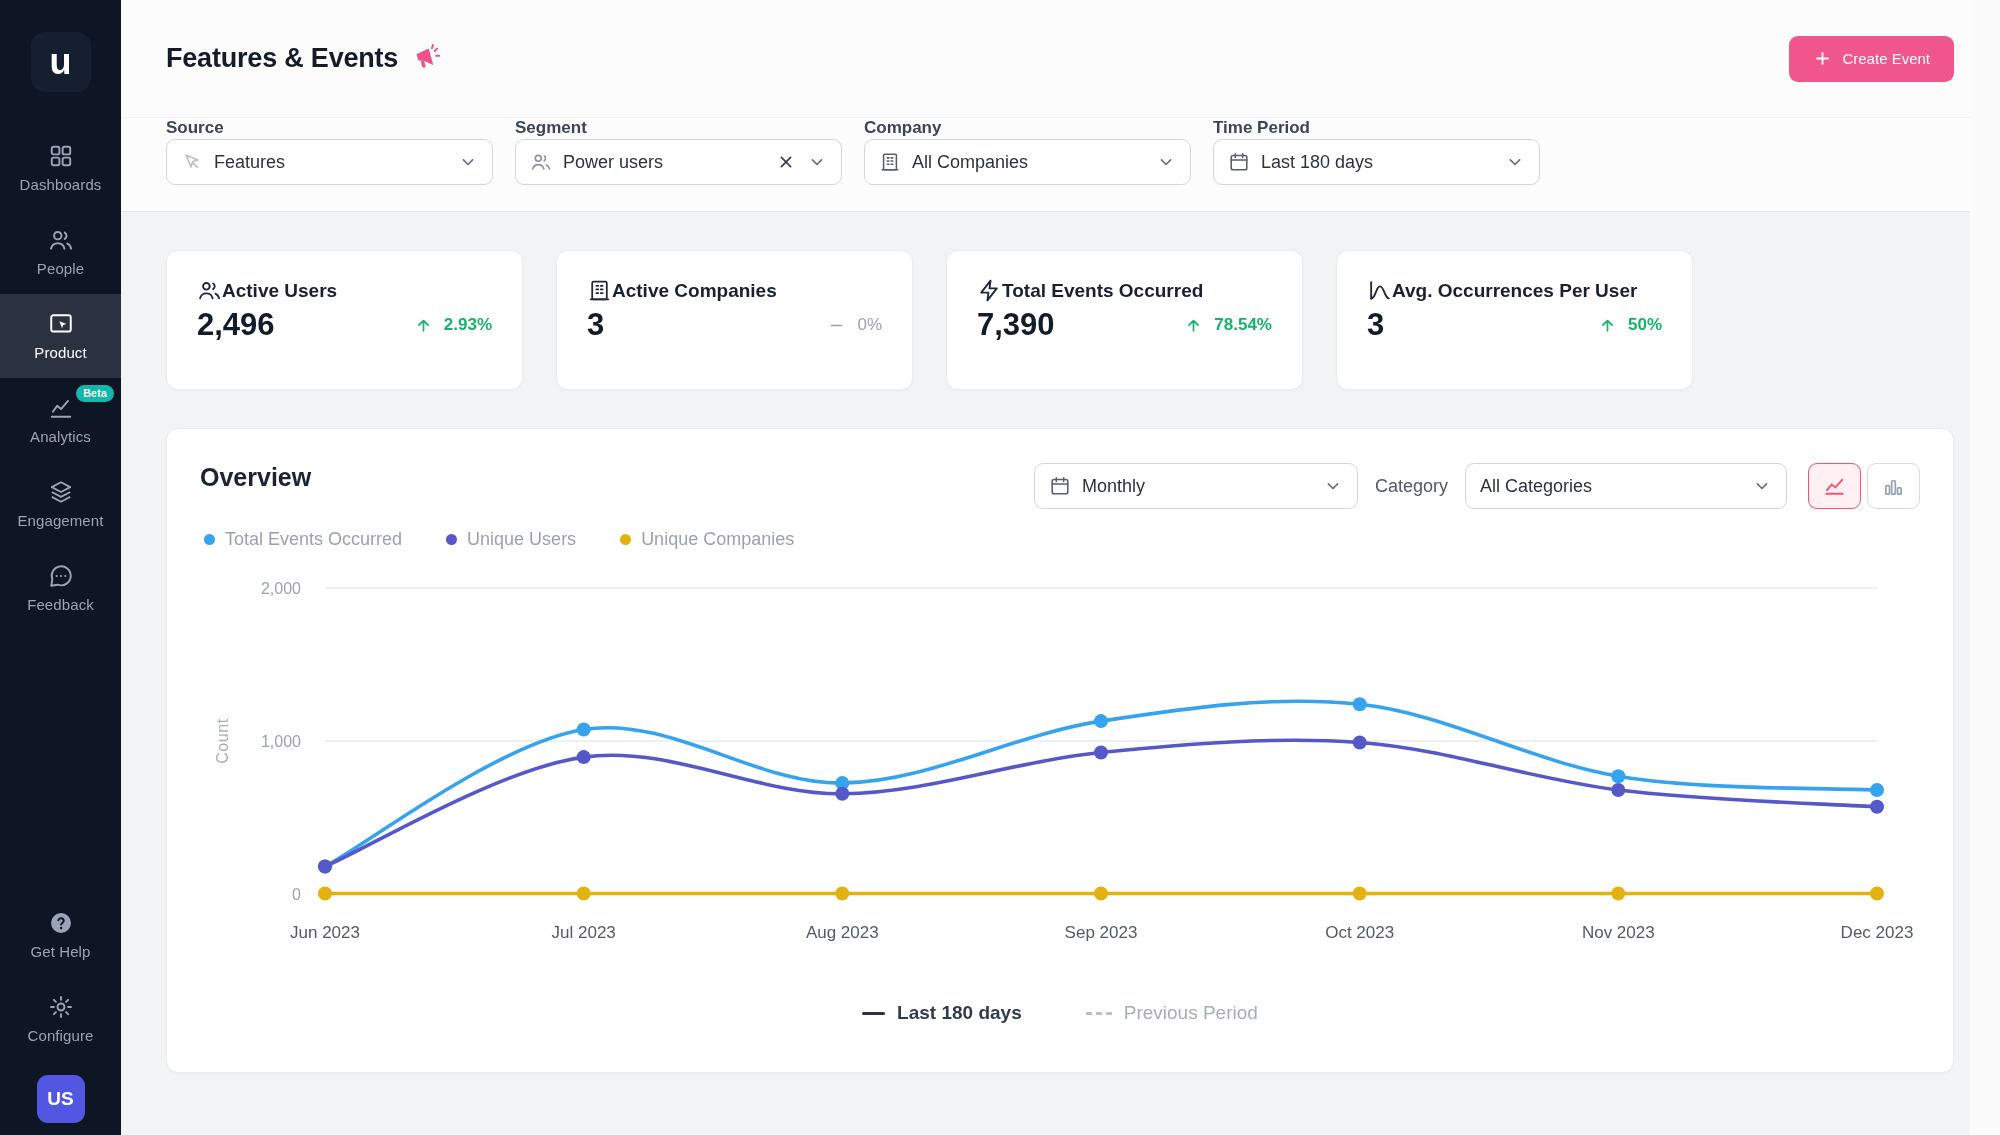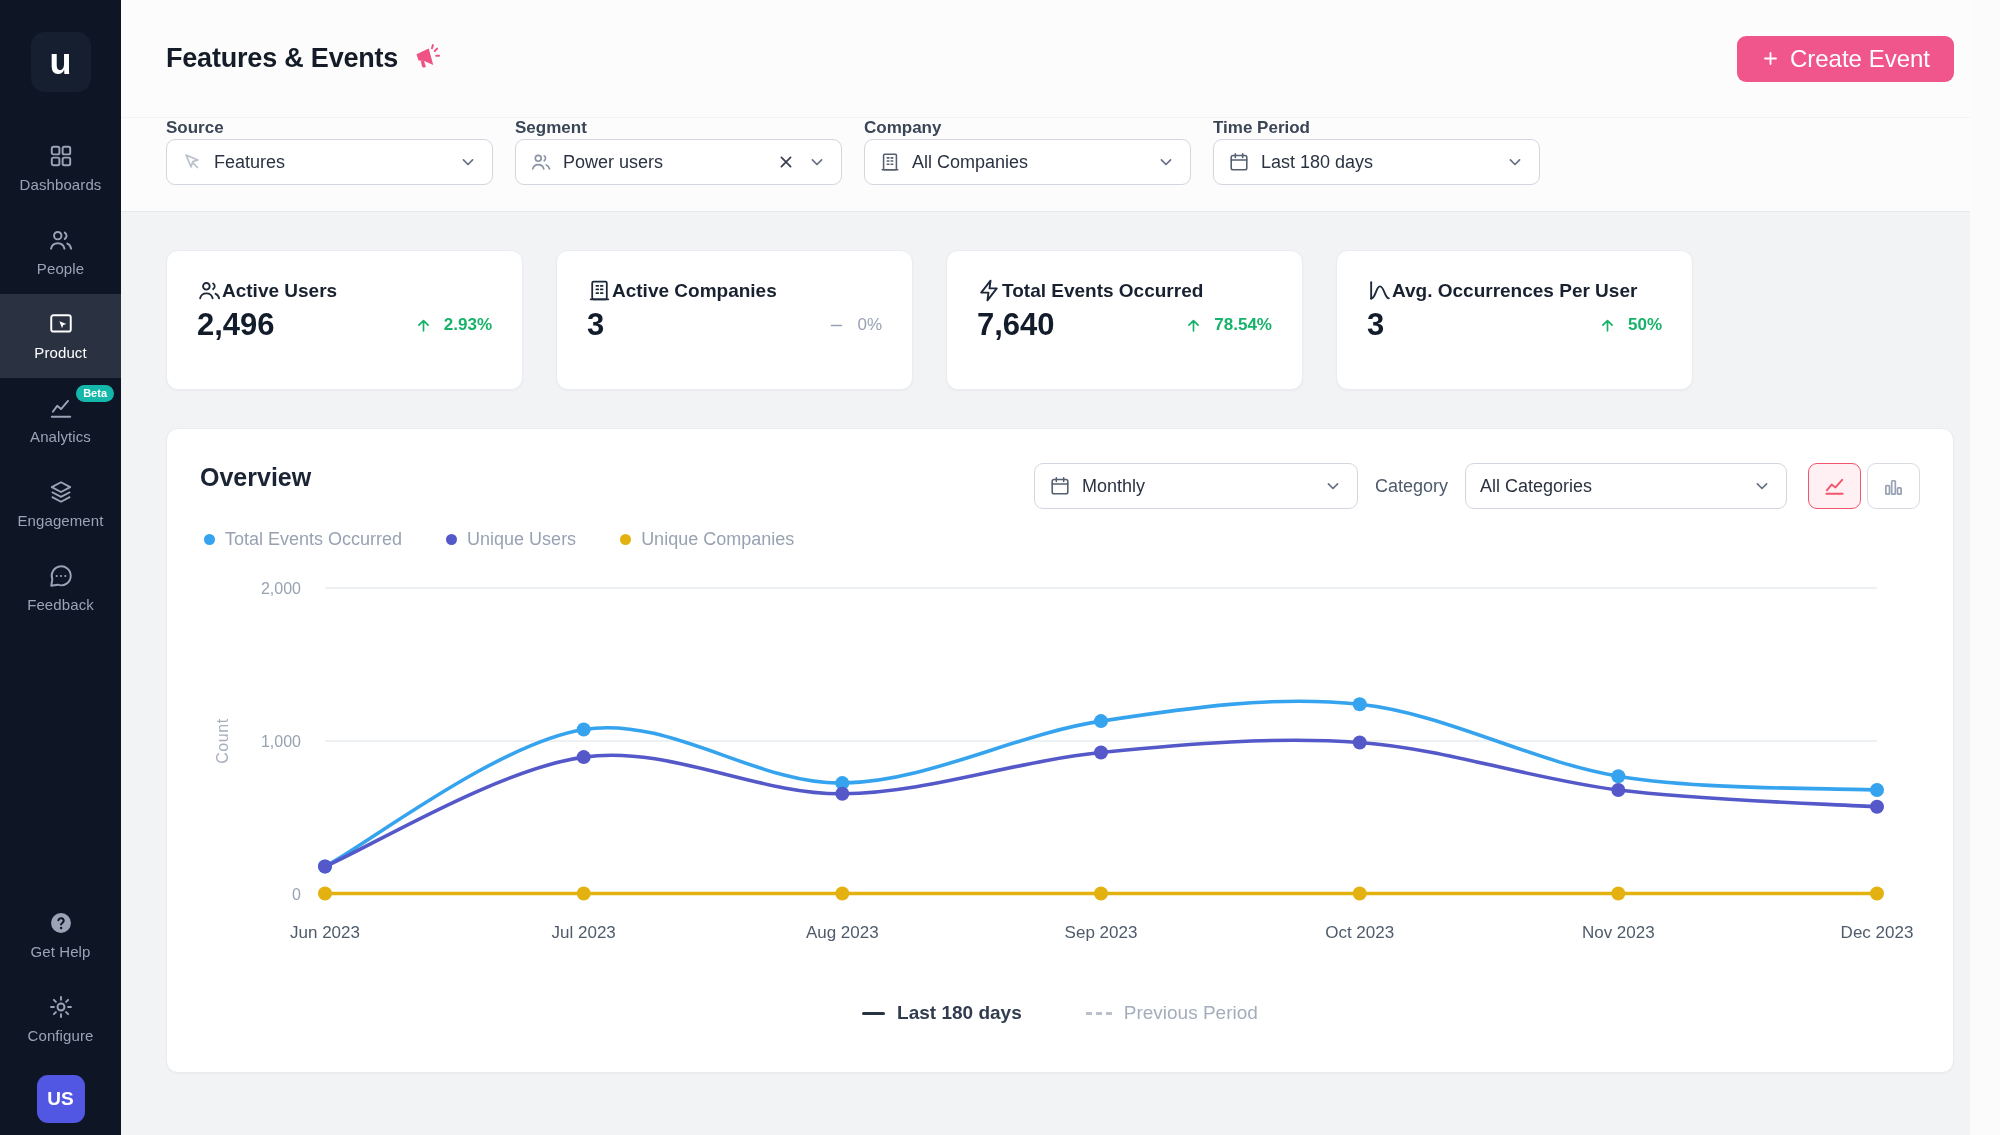--- a/index.html
+++ b/index.html
@@ -22,21 +22,21 @@
   .avatar{width:48px;height:48px;margin:14px 0 12px;background:#5157e3;color:#fff;border-radius:11px;
           display:flex;align-items:center;justify-content:center;font-size:19px;font-weight:700;cursor:pointer}
 
   
   .main{flex:1;display:flex;flex-direction:column;background:#f2f3f5;position:relative}
   .white-top{background:#fcfcfd;border-bottom:1px solid #e6e8ed}
   .topbar{height:118px;display:flex;align-items:center;padding:0 48px 0 45px;border-bottom:1px solid #f2f3f6}
   .page-title{font-size:27px;font-weight:700;color:#141c28;letter-spacing:-.2px}
   .megaphone{margin-left:12px;display:flex}
   .create-btn{margin-left:auto;height:46px;padding:12px 24px;background:#f0558c;border:none;border-radius:9px;color:#fff;
-              font-size:24px;font-family:"Liberation Sans",sans-serif;display:flex;align-items:center;gap:10px;cursor:pointer}
+              font-size:15px;font-family:"Liberation Sans",sans-serif;display:flex;align-items:center;gap:10px;cursor:pointer}
 
   .filters{display:flex;gap:22px;padding:0 48px 26px 45px}
   .filter-label{font-size:17px;font-weight:700;color:#3a4556;margin-bottom:1px}
   .select{width:327px;height:46px;background:#fff;border:1px solid #d2d7df;border-radius:9px;display:flex;align-items:center;
           padding:0 14px;gap:11px;font-size:18px;color:#2b3342;cursor:pointer}
   .select .sel-icon{display:flex;color:#8a93a3}
   .select .chev{margin-left:auto;display:flex}
   .select .clear-x{margin-left:auto;display:flex;cursor:pointer}
   .select .clear-x + .chev{margin-left:0}
 
@@ -352,21 +352,21 @@
       <div class="stat-card">
         <div class="stat-head">
           <span style="display:flex">
             <svg viewBox="0 0 24 24" fill="none" stroke="currentColor" stroke-width="1.8" stroke-linejoin="round">
               <path d="M13 2.5L4 14h7l-1 7.5L19 10h-7z"></path>
             </svg>
           </span>
           <span>Total Events Occurred</span>
         </div>
         <div class="stat-body">
-          <span class="stat-value">7,640</span>
+          <span class="stat-value">7,390</span>
           <span class="stat-change">
             <span style="display:flex">
               <svg width="17" height="17" viewBox="0 0 24 24" fill="none" stroke="#17b26a" stroke-width="2.4" stroke-linecap="round" stroke-linejoin="round">
                   <path d="M12 19.5V5M5.5 11.5L12 5l6.5 6.5"></path>
                 </svg>
             </span>
             <span>78.54%</span>
           </span>
         </div>
       </div>

